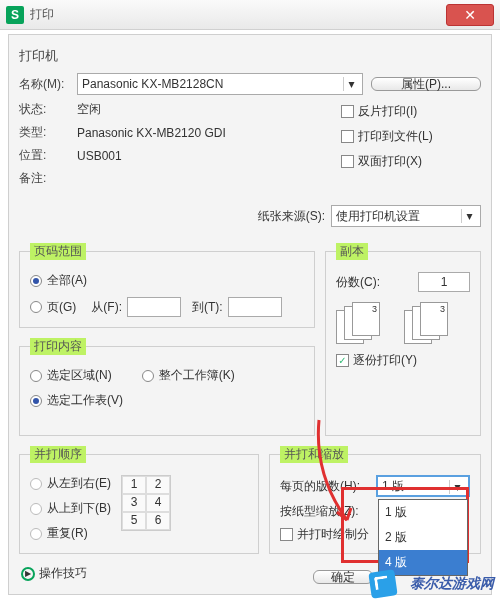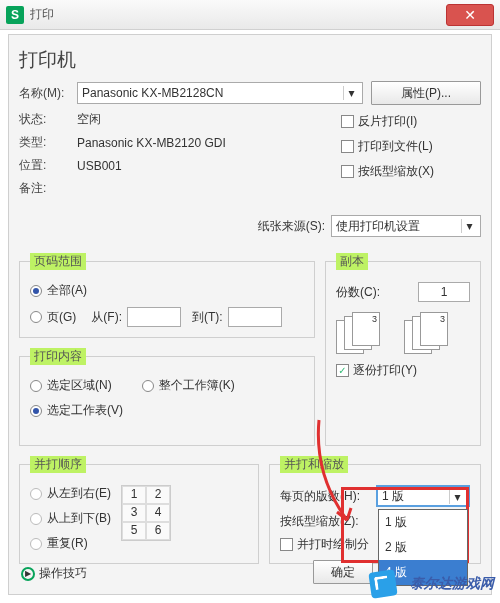--- a/index.html
+++ b/index.html
@@ -2,26 +2,26 @@
 <html><head>
 <meta charset="utf-8">
 <style>
 *{box-sizing:border-box;margin:0;padding:0;font-family:"Microsoft YaHei","SimSun",Arial,sans-serif;font-size:12px;color:#333}
 body{background:#fff;width:500px;height:603px;overflow:hidden;position:relative}
 .titlebar{height:30px;background:linear-gradient(#fafafa,#e9e9e9);border-bottom:1px solid #d0d0d0;display:flex;align-items:center;position:relative}
 .titlebar .appicon{width:18px;height:18px;background:#07a35a;color:#fff;display:flex;align-items:center;justify-content:center;margin:0 6px;border-radius:2px;font-weight:bold}
 .titlebar .ttl{flex:1;color:#555}
 .closebtn{width:48px;height:22px;background:#d9534f;border:1px solid #b33;border-radius:3px;margin-right:6px;display:flex;align-items:center;justify-content:center;color:#fff;font-size:14px}
 .content{position:absolute;left:8px;right:8px;top:34px;bottom:8px;border:1px solid #cfcfcf;background:#f4f4f4;padding:10px}
-.section-title{font-size:19px;color:#444;margin:2px 0 8px}
+.section-title{font-size:13px;color:#444;margin:2px 0 8px}
 .row{display:flex;align-items:center;margin-bottom:6px}
 .lbl{width:58px;color:#444}
 .sel{flex:1;height:22px;border:1px solid #aaa;background:#fff;display:flex;align-items:center;padding:0 4px;position:relative}
 .sel .arrow{position:absolute;right:3px;top:3px;width:16px;height:14px;border-left:1px solid #ccc;display:flex;align-items:center;justify-content:center}
-.btn{height:24px;border:1px solid #999;background:linear-gradient(#fff,#e8e8e8);padding:4px 12px;display:inline-flex;align-items:center;border-radius:1px}
+.btn{height:14px;border:1px solid #999;background:linear-gradient(#fff,#e8e8e8);padding:4px 12px;display:inline-flex;align-items:center;border-radius:6px}
 .chk{display:flex;align-items:center;gap:4px}
 .chk .box{width:13px;height:13px;border:1px solid #888;background:#fff;display:flex;align-items:center;justify-content:center;font-size:10px;color:#3b7}
 fieldset{border:1px solid #cfcfcf;padding:12px 10px 10px;margin-top:10px;position:relative}
 legend{padding:0 4px;color:#555;background:#bef264}
 .radio{display:flex;align-items:center;gap:5px;margin-bottom:8px}
 .radio .dot{width:12px;height:12px;border:1px solid #888;border-radius:50%;background:#fff;display:flex;align-items:center;justify-content:center}
 .radio .dot.on::after{content:"";width:6px;height:6px;background:#35a;border-radius:50%}
 .txt{height:20px;border:1px solid #aaa;background:#fff;padding:0 3px}
 .num{width:52px;text-align:center}
 .collate{display:flex;gap:18px;margin:10px 0}
@@ -88,21 +88,21 @@
       <div class="chk" style="margin-bottom:8px">
           <span class="box"></span>
           <span>反片打印(I)</span>
         </div>
       <div class="chk" style="margin-bottom:8px">
           <span class="box"></span>
           <span>打印到文件(L)</span>
         </div>
       <div class="chk">
           <span class="box"></span>
-          <span>按纸型缩放(X)</span>
+          <span>双面打印(X)</span>
         </div>
     </div>
   </div>
 
   <div class="row" style="justify-content:flex-end;margin-top:12px">
     <span style="margin-right:6px">纸张来源(S):</span>
     <div class="sel" style="width:150px;flex:none">
       <span>使用打印机设置</span>
       <span class="arrow">▾</span>
     </div>

